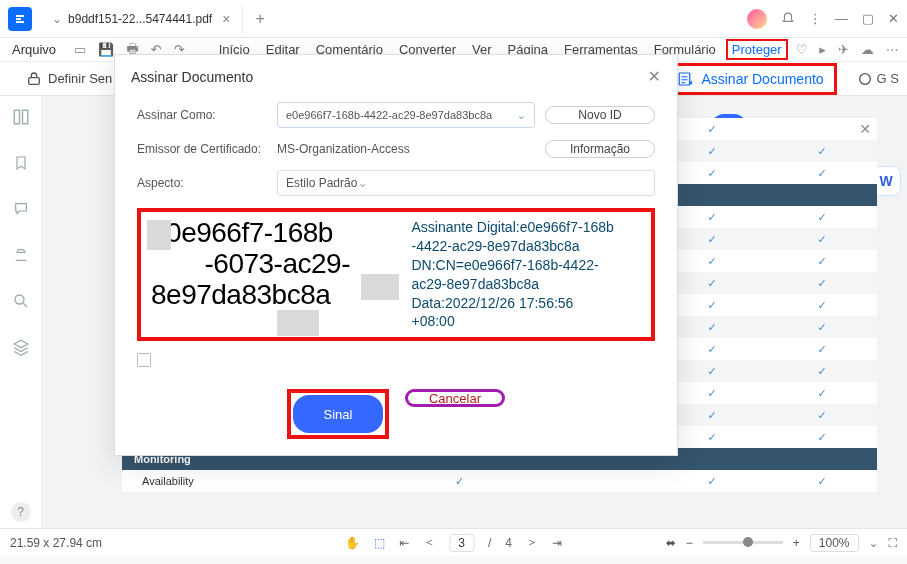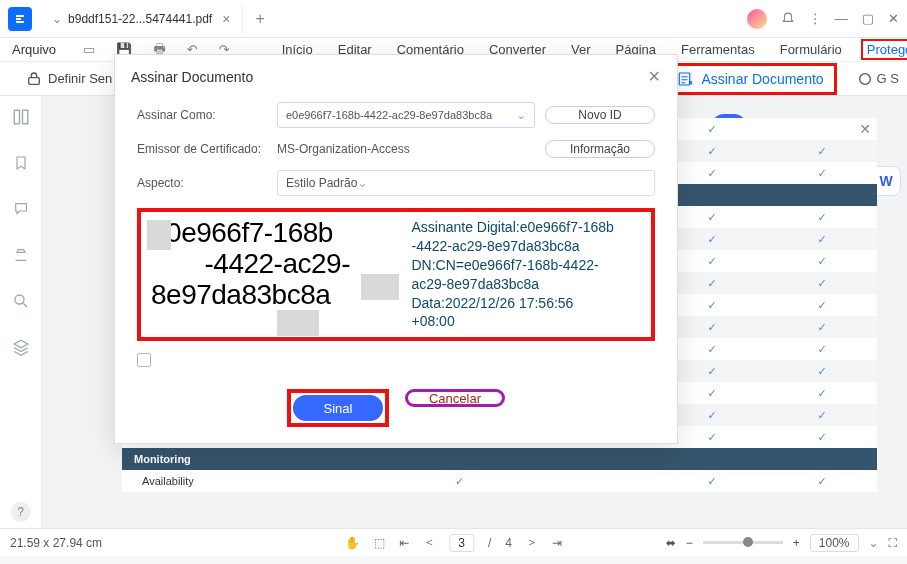--- a/index.html
+++ b/index.html
@@ -8,21 +8,21 @@
 
 .titlebar { height: 38px; display: flex; align-items: center; background: #fff; border-bottom: 1px solid #e5e5e5; padding: 0 8px; }
 .app-logo { width: 24px; height: 24px; background: #0d6efd; border-radius: 4px; display: flex; align-items: center; justify-content: center; color: #fff; font-weight: bold; font-size: 14px; margin-right: 8px; }
 .tab { display: flex; align-items: center; gap: 6px; padding: 6px 12px; border-right: 1px solid #eee; font-size: 12px; }
 .tab-close { margin-left: 4px; color: #888; font-size: 14px; }
 .tab-plus { padding: 0 12px; color: #888; font-size: 16px; }
 .titlebar-right { margin-left: auto; display: flex; align-items: center; gap: 14px; color: #777; }
 .avatar { width: 20px; height: 20px; border-radius: 50%; background: linear-gradient(135deg,#f5a,#fd8); }
 
 
-.menubar { height: 24px; display: flex; align-items: center; background: #fff; padding: 0 6px; gap: 13px; border-bottom: 1px solid #eee; font-size: 13px; color: #444; }
+.menubar { height: 24px; display: flex; align-items: center; background: #fff; padding: 0 6px; gap: 4px; border-bottom: 1px solid #eee; font-size: 13px; color: #444; }
 .menubar .mi { padding: 2px 6px; cursor: default; }
 .menubar .mi.protect { border: 2px solid #e11; color: #0d6efd; padding: 1px 4px; }
 .menubar .ico { color: #888; padding: 0 4px; }
 .menubar .arquivo { color: #333; font-weight: 500; margin-right: 4px; }
 
 
 .ctxbar { height: 34px; display: flex; align-items: center; background: #fff; padding-left: 26px; border-bottom: 1px solid #e5e5e5; font-size: 13px; color: #444; }
 .ctxbar .definir { display: flex; align-items: center; gap: 6px; }
 .ctxbar .assinar-btn { margin-left: auto; margin-right: 20px; border: 3px solid #e11; padding: 4px 10px; color: #0d6efd; display: flex; align-items: center; gap: 6px; font-size: 14px; }
 .ctxbar .gs { margin-right: 8px; display: flex; align-items: center; gap: 4px; color: #555;}
@@ -62,21 +62,21 @@
 .plain-val { font-size: 12px; color: #555; }
 .aspect-sel { height: 26px; border: 1px solid #ddd; border-radius: 3px; padding: 0 8px; display:flex; align-items:center; justify-content:flex-start; font-size: 12px; color:#555; }
 .preview { border: 4px solid #e11; padding: 6px 10px; display: grid; grid-template-columns: 1.1fr 1fr; gap: 8px; margin-top: 4px; position: relative; }
 .preview .sig-left { font-family: Arial; font-size: 28px; line-height: 1.1; letter-spacing: -0.5px; color: #000; }
 .preview .sig-right { font-size: 14px; line-height: 1.35; color: #0c4a6e; }
 .preview .shade { position:absolute; background:#d9d9d9; }
 .lockrow { margin-top: 12px; display:flex; align-items:center; gap:8px; font-size:12px; color:#555;}
 .lockrow .cbx { width:14px; height:14px; border:1px solid #bbb; border-radius:2px; }
 .btnrow { display:flex; gap: 16px; justify-content:center; margin-top: 22px; }
 .btn-primary-wrap { border: 4px solid #e11; padding: 2px; }
-.btn-primary { width: 90px; height: 26px; border-radius: 16px; background:#3568ff; color:#fff; font-size:13px; display:flex; align-items:center; justify-content:center; }
+.btn-primary { width: 90px; height: 38px; border-radius: 16px; background:#3568ff; color:#fff; font-size:13px; display:flex; align-items:center; justify-content:center; }
 .btn-cancel { width: 100px; height: 18px; border-radius: 16px; border:3px solid #a21caf; background:#fff; font-size:13px; color:#b91c1c; display:flex; align-items:center; justify-content:center; }
 
 
 .status { position: absolute; left: 0; right: 0; bottom: 8px; height: 28px; background: #fff; border-top: 1px solid #e5e5e5; display:flex; align-items:center; padding: 0 10px; font-size: 12px; color:#555; gap: 12px; }
 .status .center { position:absolute; left:50%; transform:translateX(-50%); display:flex; align-items:center; gap:14px; color:#666;}
 .status .right { margin-left:auto; display:flex; align-items:center; gap:10px; }
 .slider { width: 80px; height: 3px; background:#ddd; position:relative; }
 .slider::after { content:''; position:absolute; left:50%; top:-4px; width:10px; height:10px; border-radius:50%; background:#888; }
 
 svg { display:block; }
@@ -329,21 +329,21 @@
         <span>Estilo Padrão</span>
         <span style="color:#aaa">⌄</span>
       </div>
     </div>
     <div class="preview">
       <div class="shade" style="left:6px; top:8px; width:24px; height:30px"></div>
       <div class="shade" style="left:220px; top:62px; width:38px; height:26px"></div>
       <div class="shade" style="left:136px; top:98px; width:42px; height:26px"></div>
       <div class="sig-left">
         <div>e0e966f7-168b</div>
-        <div style="text-align:center">-4422-ac29-</div>
+        <div style="text-align:center">-6073-ac29-</div>
         <div>8e97da83bc8a</div>
       </div>
       <div class="sig-right">
         <div>Assinante Digital:e0e966f7-168b</div>
         <div>-4422-ac29-8e97da83bc8a</div>
         <div>DN:CN=e0e966f7-168b-4422-</div>
         <div>ac29-8e97da83bc8a</div>
         <div>Data:2022/12/26 17:56:56</div>
         <div>+08:00</div>
       </div>

